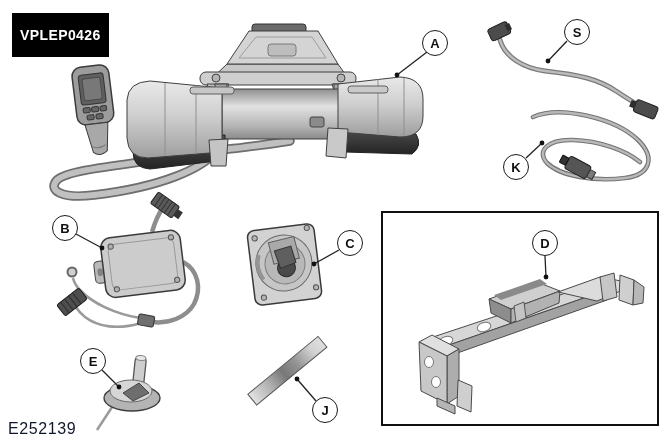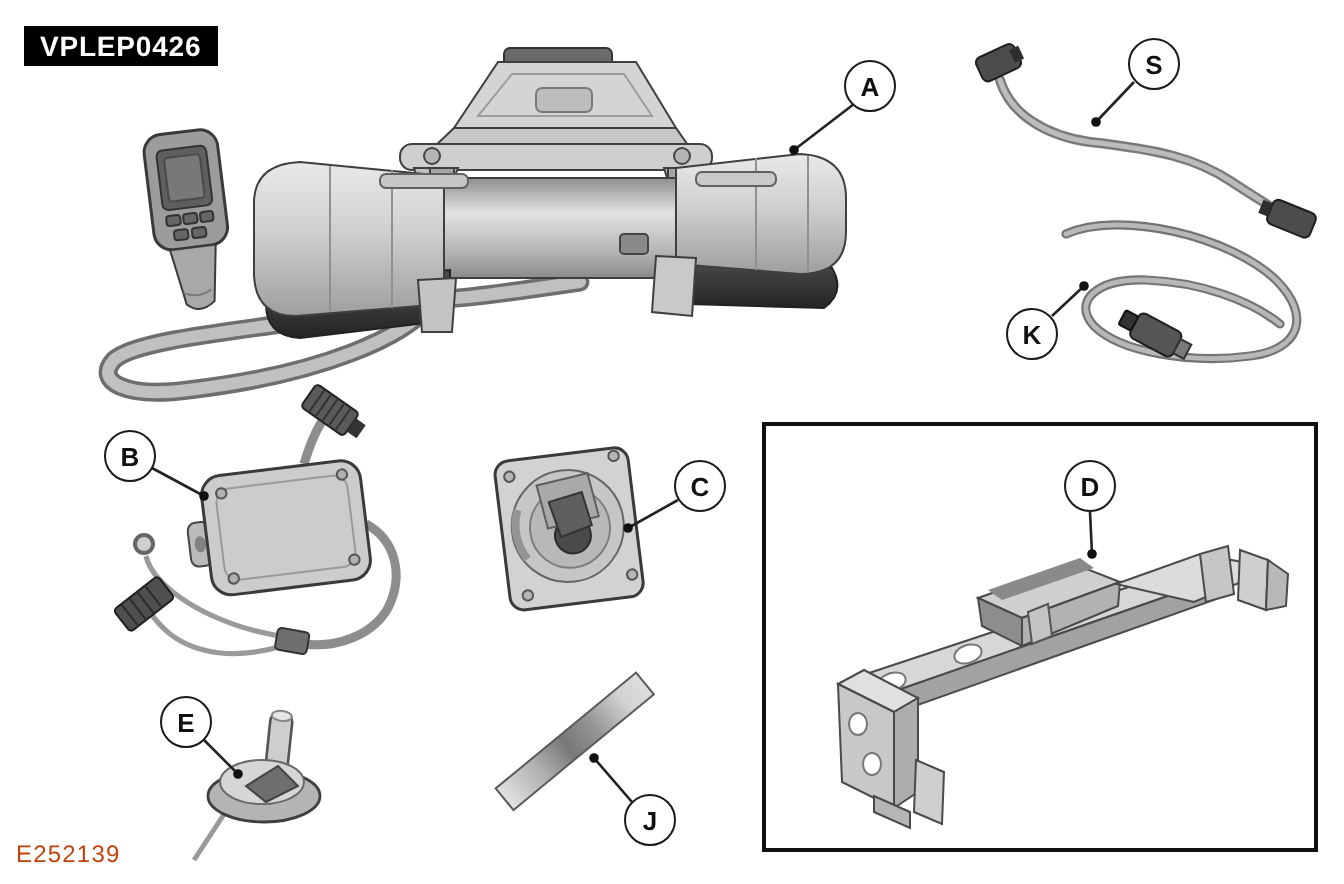--- a/index.html
+++ b/index.html
@@ -4,34 +4,34 @@
 <style>
   html,body{margin:0;padding:0;background:#fff;}
   .figure{
     position:relative;width:672px;height:442px;background:#ffffff;
     font-family:"Liberation Sans",sans-serif;overflow:hidden;
   }
   .figure svg{position:absolute;left:0;top:0;}
   .kit-label{
     position:absolute;background:#000000;color:#ffffff;
     font-size:14px;font-weight:bold;letter-spacing:0.4px;
-    line-height:20px;height:20px;padding:0 8px;white-space:nowrap;
+    line-height:20px;height:20px;padding:12px 8px;white-space:nowrap;
   }
   .kit-box{
     position:absolute;left:381px;top:211px;width:274px;height:211px;
     border:2px solid #101010;background:transparent;
   }
   .callout{
     position:absolute;width:26px;height:26px;border-radius:50%;
     border:1.5px solid #1a1a1a;background:#ffffff;color:#111;
     font-size:13px;font-weight:bold;display:flex;align-items:center;justify-content:center;
     box-sizing:border-box;z-index:4;
   }
   .figure-id{
-    position:absolute;left:8px;top:420px;font-size:12px;color:#c2410c;letter-spacing:0.6px;
+    position:absolute;left:8px;top:420px;font-size:16px;color:#0f172a;letter-spacing:0.6px;
   }
   .lbl-main{left:12px;top:13px;z-index:3;}
   .lbl-bracket{left:391px;top:221px;z-index:3;}
 </style>
 </head>
 <body>
 
 <div class="figure">
 
   <svg width="672" height="442" viewBox="0 0 672 442">

